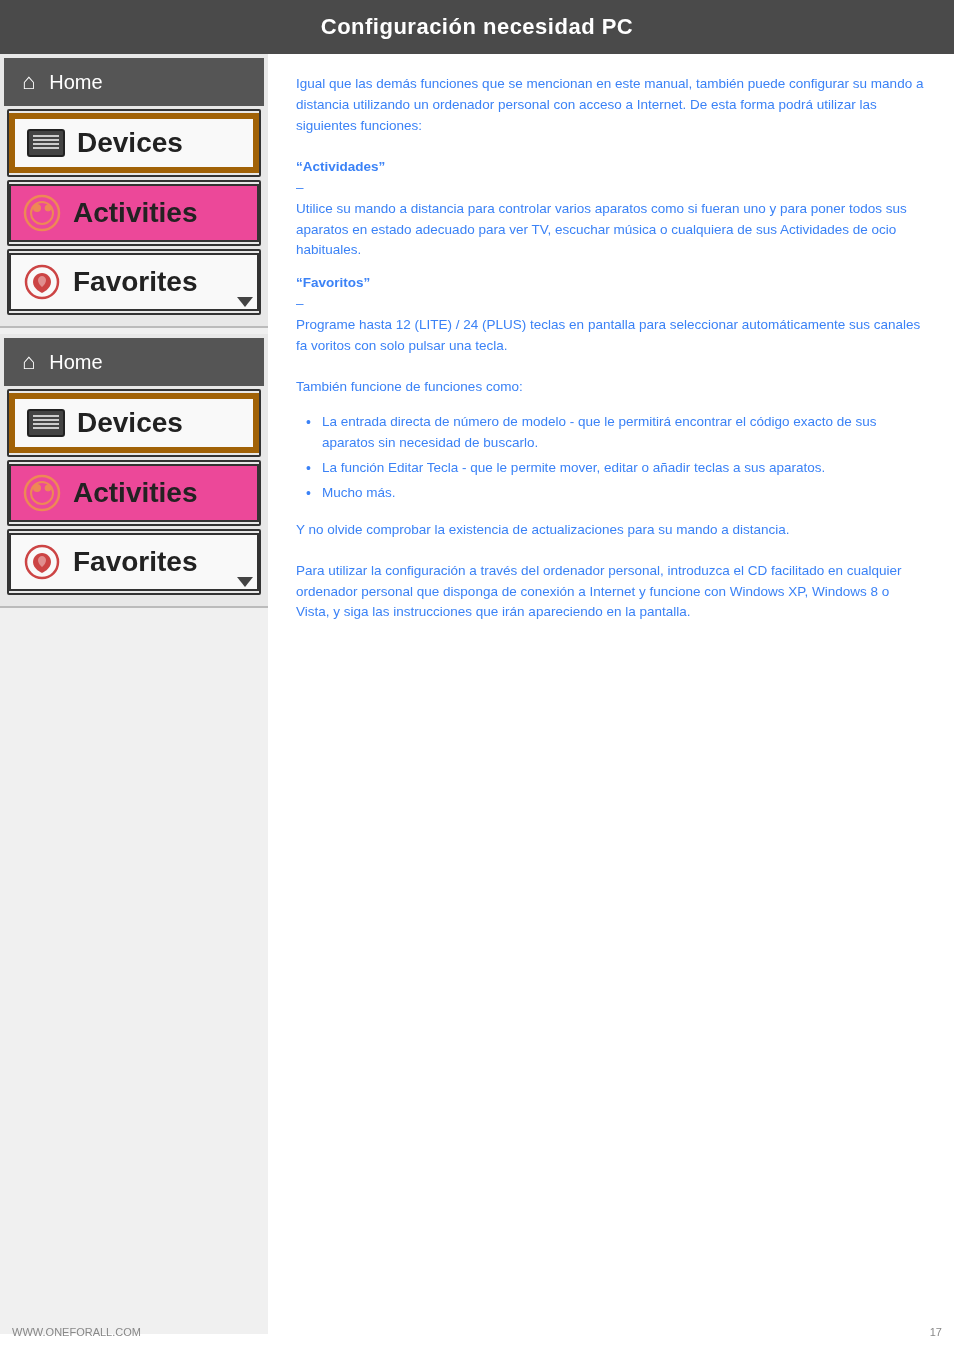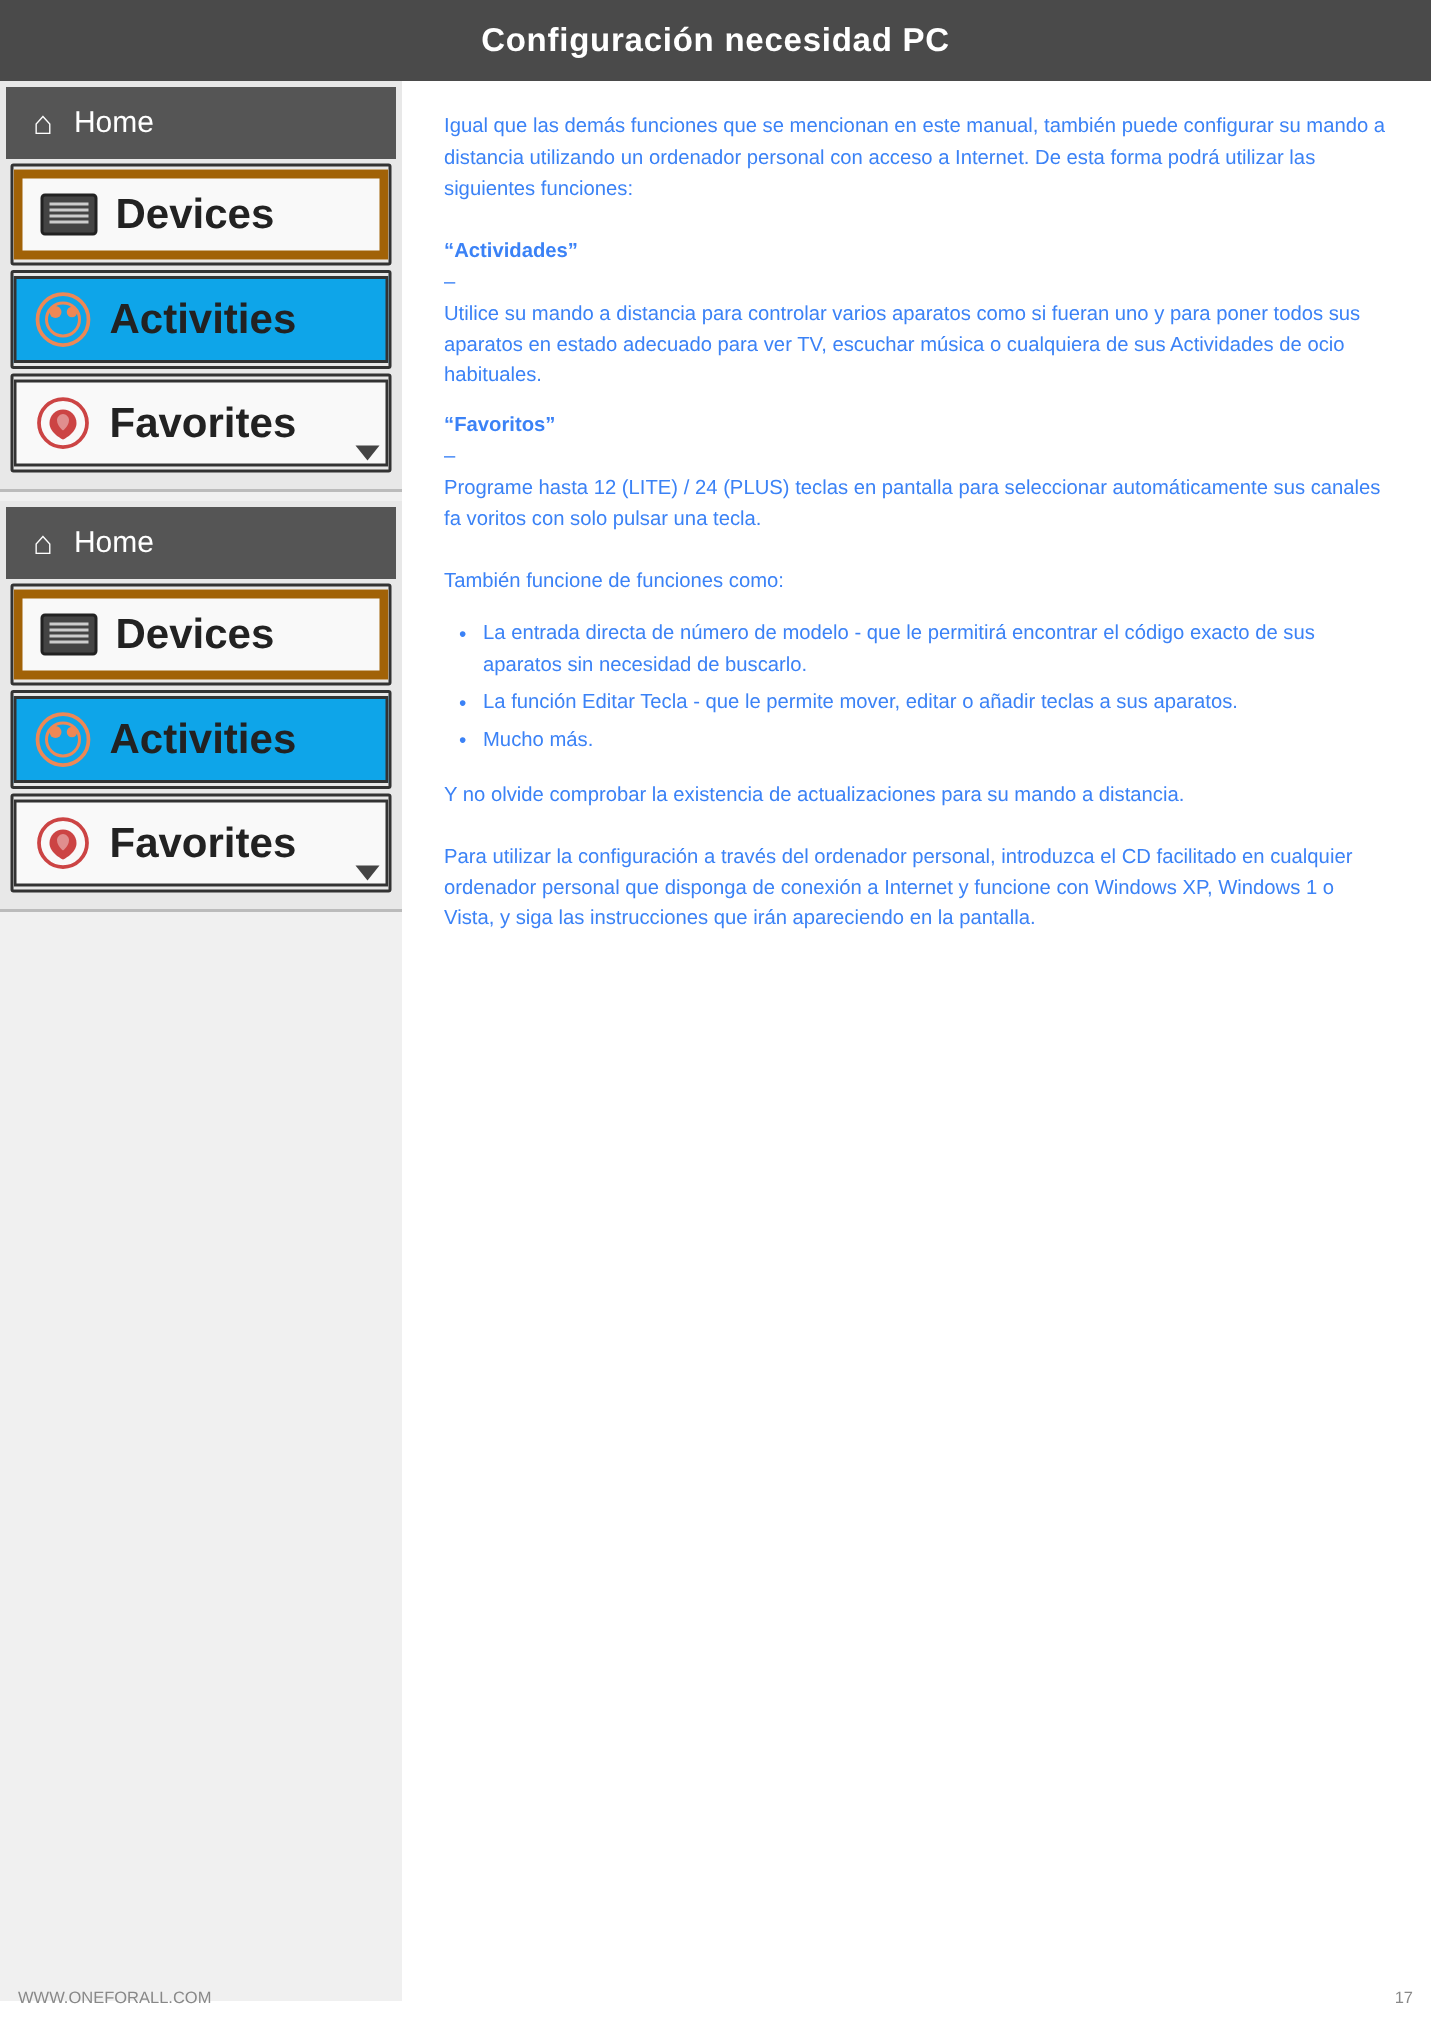--- a/index.html
+++ b/index.html
@@ -220,21 +220,21 @@
       font-size: 11px;
       color: #888;
     }
 
     
     .nav-item.devices {
       background: #f9f9f9;
       padding: 8px 12px;
     }
     .nav-item.activities {
-      background: #0ea5e9;
+      background: #ec4899;
       padding: 8px 12px;
     }
     .nav-item.favorites {
       background: #f9f9f9;
       padding: 8px 12px;
     }
 
     
     .nav-item-wrap {
       border: 2.5px solid #333;
@@ -382,21 +382,21 @@
     <p class="also-section">También funcione de funciones como:</p>
 
     <ul class="bullet-list">
       <li><span>La entrada directa de número de modelo - que le permitirá encontrar el código exacto de sus aparatos sin necesidad de buscarlo.</span></li>
       <li><span>La función Editar Tecla - que le permite mover, editar o añadir teclas a sus aparatos.</span></li>
       <li><span>Mucho más.</span></li>
     </ul>
 
     <p class="no-forget">Y no olvide comprobar la existencia de actualizaciones para su mando a distancia.</p>
 
-    <p class="cd-text">Para utilizar la configuración a través del ordenador personal, introduzca el CD facilitado en cualquier ordenador personal que disponga de conexión a Internet y funcione con Windows XP, Windows 1 o Vista, y siga las instrucciones que irán apareciendo en la pantalla.</p>
+    <p class="cd-text">Para utilizar la configuración a través del ordenador personal, introduzca el CD facilitado en cualquier ordenador personal que disponga de conexión a Internet y funcione con Windows XP, Windows 8 o Vista, y siga las instrucciones que irán apareciendo en la pantalla.</p>
 
   </div>
 
 </div>
 
 <div class="page-footer">
   <span>WWW.ONEFORALL.COM</span>
   <span>17</span>
 </div>
 

